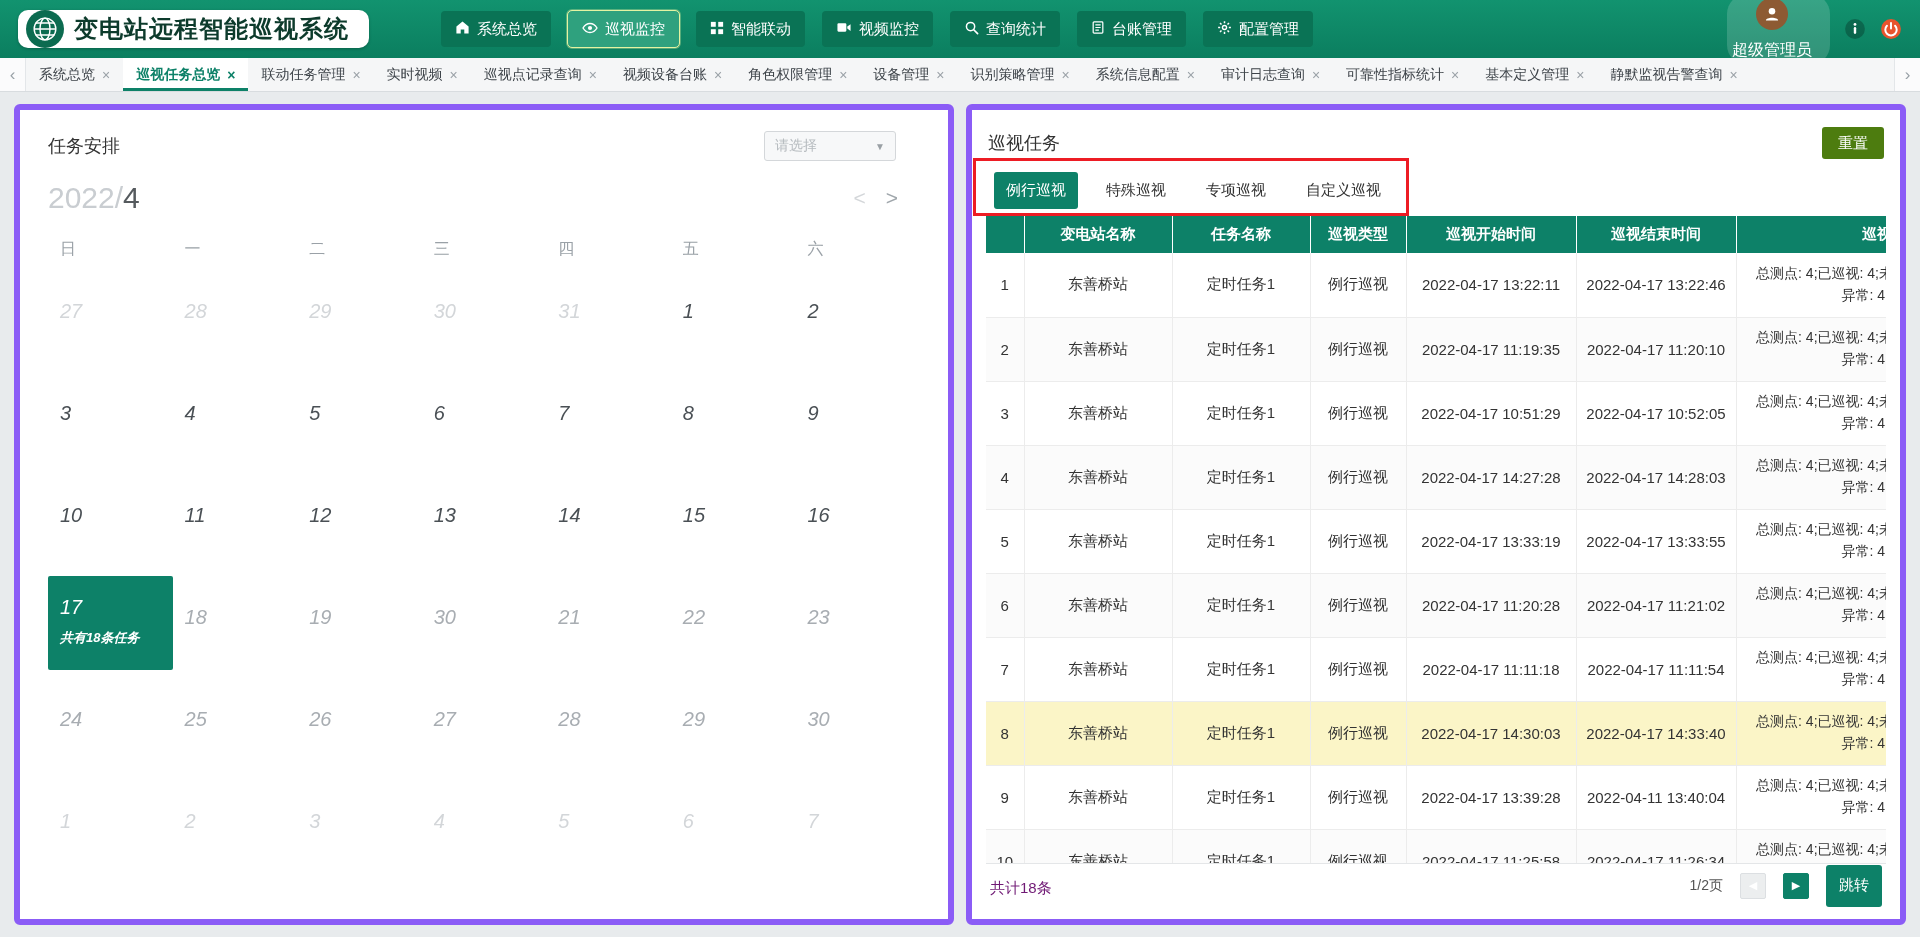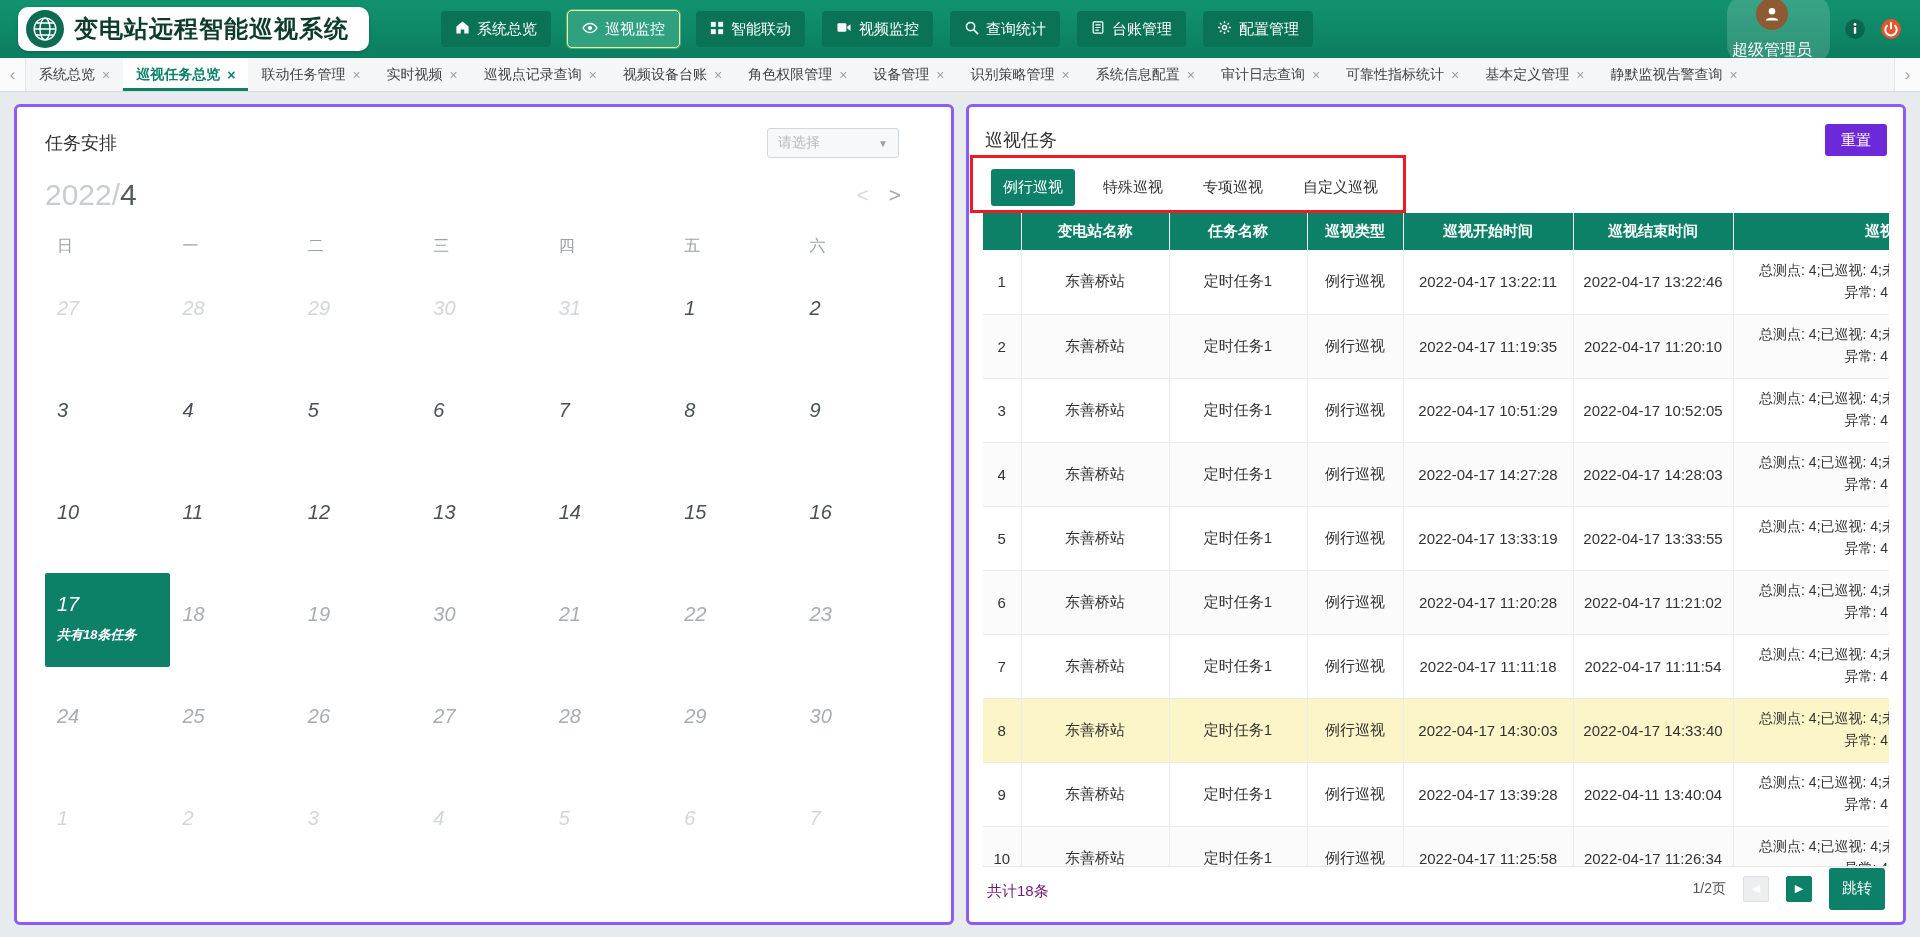--- a/index.html
+++ b/index.html
@@ -11,21 +11,21 @@
   }
   .app { width: 1920px; height: 937px; display: flex; flex-direction: column; }
 
   
   .app-header {
     height: 58px; flex: none;
     background: linear-gradient(180deg, #12936f, #0b7e5f);
     display: flex; align-items: center; padding: 0 18px;
   }
   .brand {
-    background: #ffffff; height: 44px; border-radius: 10px;
+    background: #ffffff; height: 38px; border-radius: 10px;
     display: flex; align-items: center; gap: 10px; padding: 0 20px 0 8px;
     box-shadow: 0 1px 3px rgba(0,0,0,0.25);
     text-align: center;
   }
   .logo {
     width: 38px; height: 38px; border-radius: 50%; background: #0c6b50;
     display: flex; align-items: center; justify-content: center; flex: none;
   }
   .app-title { font-size: 24px; font-weight: bold; color: #0d3b2c; letter-spacing: 1px; white-space: nowrap; }
 
@@ -74,21 +74,21 @@
   .tab .tab-close { color: #9aa1a7; font-size: 14px; }
   .tab.active {
     color: #0d8168; background: #ffffff; font-weight: bold;
     box-shadow: inset 0 -3px 0 #0d8168;
   }
   .tab.active .tab-close { color: #0d8168; }
 
   
   .main { flex: 1; display: flex; gap: 12px; padding: 12px 14px; overflow: hidden; }
   .panel {
-    background: #fff; border-radius: 6px; border: 3px solid #8b5cf6;
+    background: #fff; border-radius: 6px; border: 6px solid #8b5cf6;
     position: relative; overflow: hidden;
   }
   .left-panel { width: 940px; flex: none; padding: 14px 28px; }
   .right-panel { flex: 1; padding: 12px 14px; display: flex; flex-direction: column; }
 
   .panel-head { display: flex; justify-content: space-between; align-items: center; }
   .left-panel .panel-head { height: 44px; }
   .right-panel .panel-head { height: 42px; flex: none; padding: 0 2px; }
   .panel-title { font-size: 18px; font-weight: normal; color: #333; }
 
@@ -121,21 +121,21 @@
   .day.dim .dnum { color: #a8adb2; }
   .day.muted .dnum { color: #d3d6d9; }
   .day.selected {
     background: #0d8168; height: 94px; border-radius: 2px; padding-top: 20px; color: #fff;
   }
   .day.selected .dnum { color: #fff; }
   .dnote { margin-top: 10px; font-size: 13px; font-weight: bold; font-style: italic; color: #fff; }
 
   
   .btn-reset {
-    min-width: 62px; height: 32px; background: #6d28d9; color: #fff; border: none;
+    min-width: 62px; height: 32px; background: #4d7c0f; color: #fff; border: none;
     border-radius: 3px; font-size: 15px; cursor: pointer; padding: 0 14px; font-family: inherit;
   }
   .filter-tabs {
     height: 52px; flex: none; display: flex; align-items: center; gap: 16px; padding-left: 8px;
   }
   .ftab {
     border: none; background: transparent; font-size: 15px; color: #333;
     cursor: pointer; padding: 9px 12px; border-radius: 3px; white-space: nowrap; font-family: inherit;
   }
   .ftab.active { background: #0d8168; color: #fff; }

